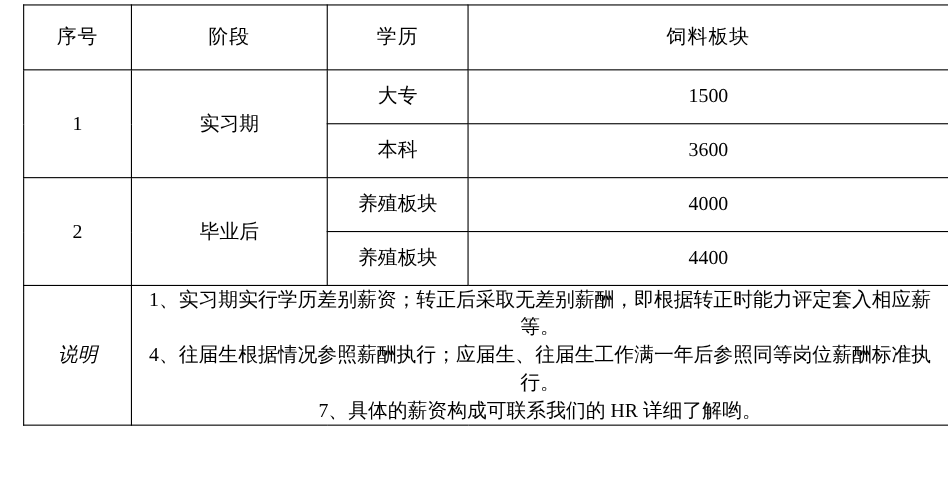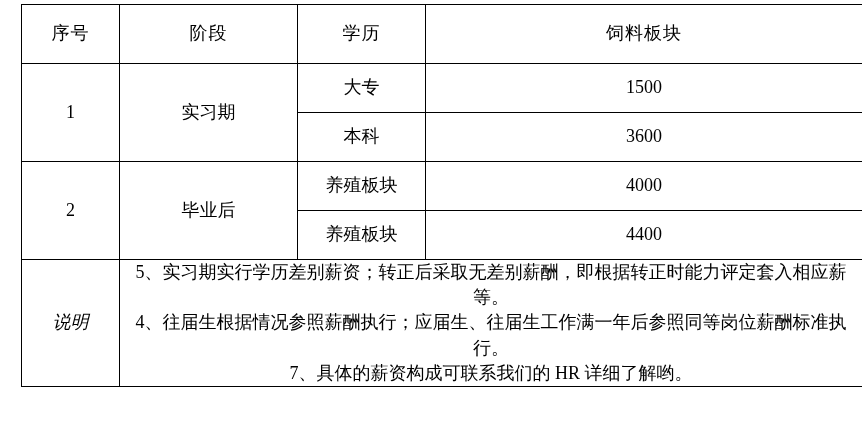--- a/index.html
+++ b/index.html
@@ -104,20 +104,20 @@
         <td class="body-cell">养殖板块</td>
         <td class="body-cell">4000</td>
       </tr>
       <tr>
         <td class="body-cell">养殖板块</td>
         <td class="body-cell">4400</td>
       </tr>
       <tr>
         <td class="note-label">说明</td>
         <td class="note-body" colspan="3">
-          <div class="note-line">5、实习期实行学历差别薪资；转正后采取无差别薪酬，即根据转正时能力评定套入相应薪等。</div>
+          <div class="note-line">1、实习期实行学历差别薪资；转正后采取无差别薪酬，即根据转正时能力评定套入相应薪等。</div>
           <div class="note-line">4、往届生根据情况参照薪酬执行；应届生、往届生工作满一年后参照同等岗位薪酬标准执行。</div>
           <div class="note-line">7、具体的薪资构成可联系我们的 HR 详细了解哟。</div>
         </td>
       </tr>
     </tbody>
   </table>
 </div>
 
 </body></html>

